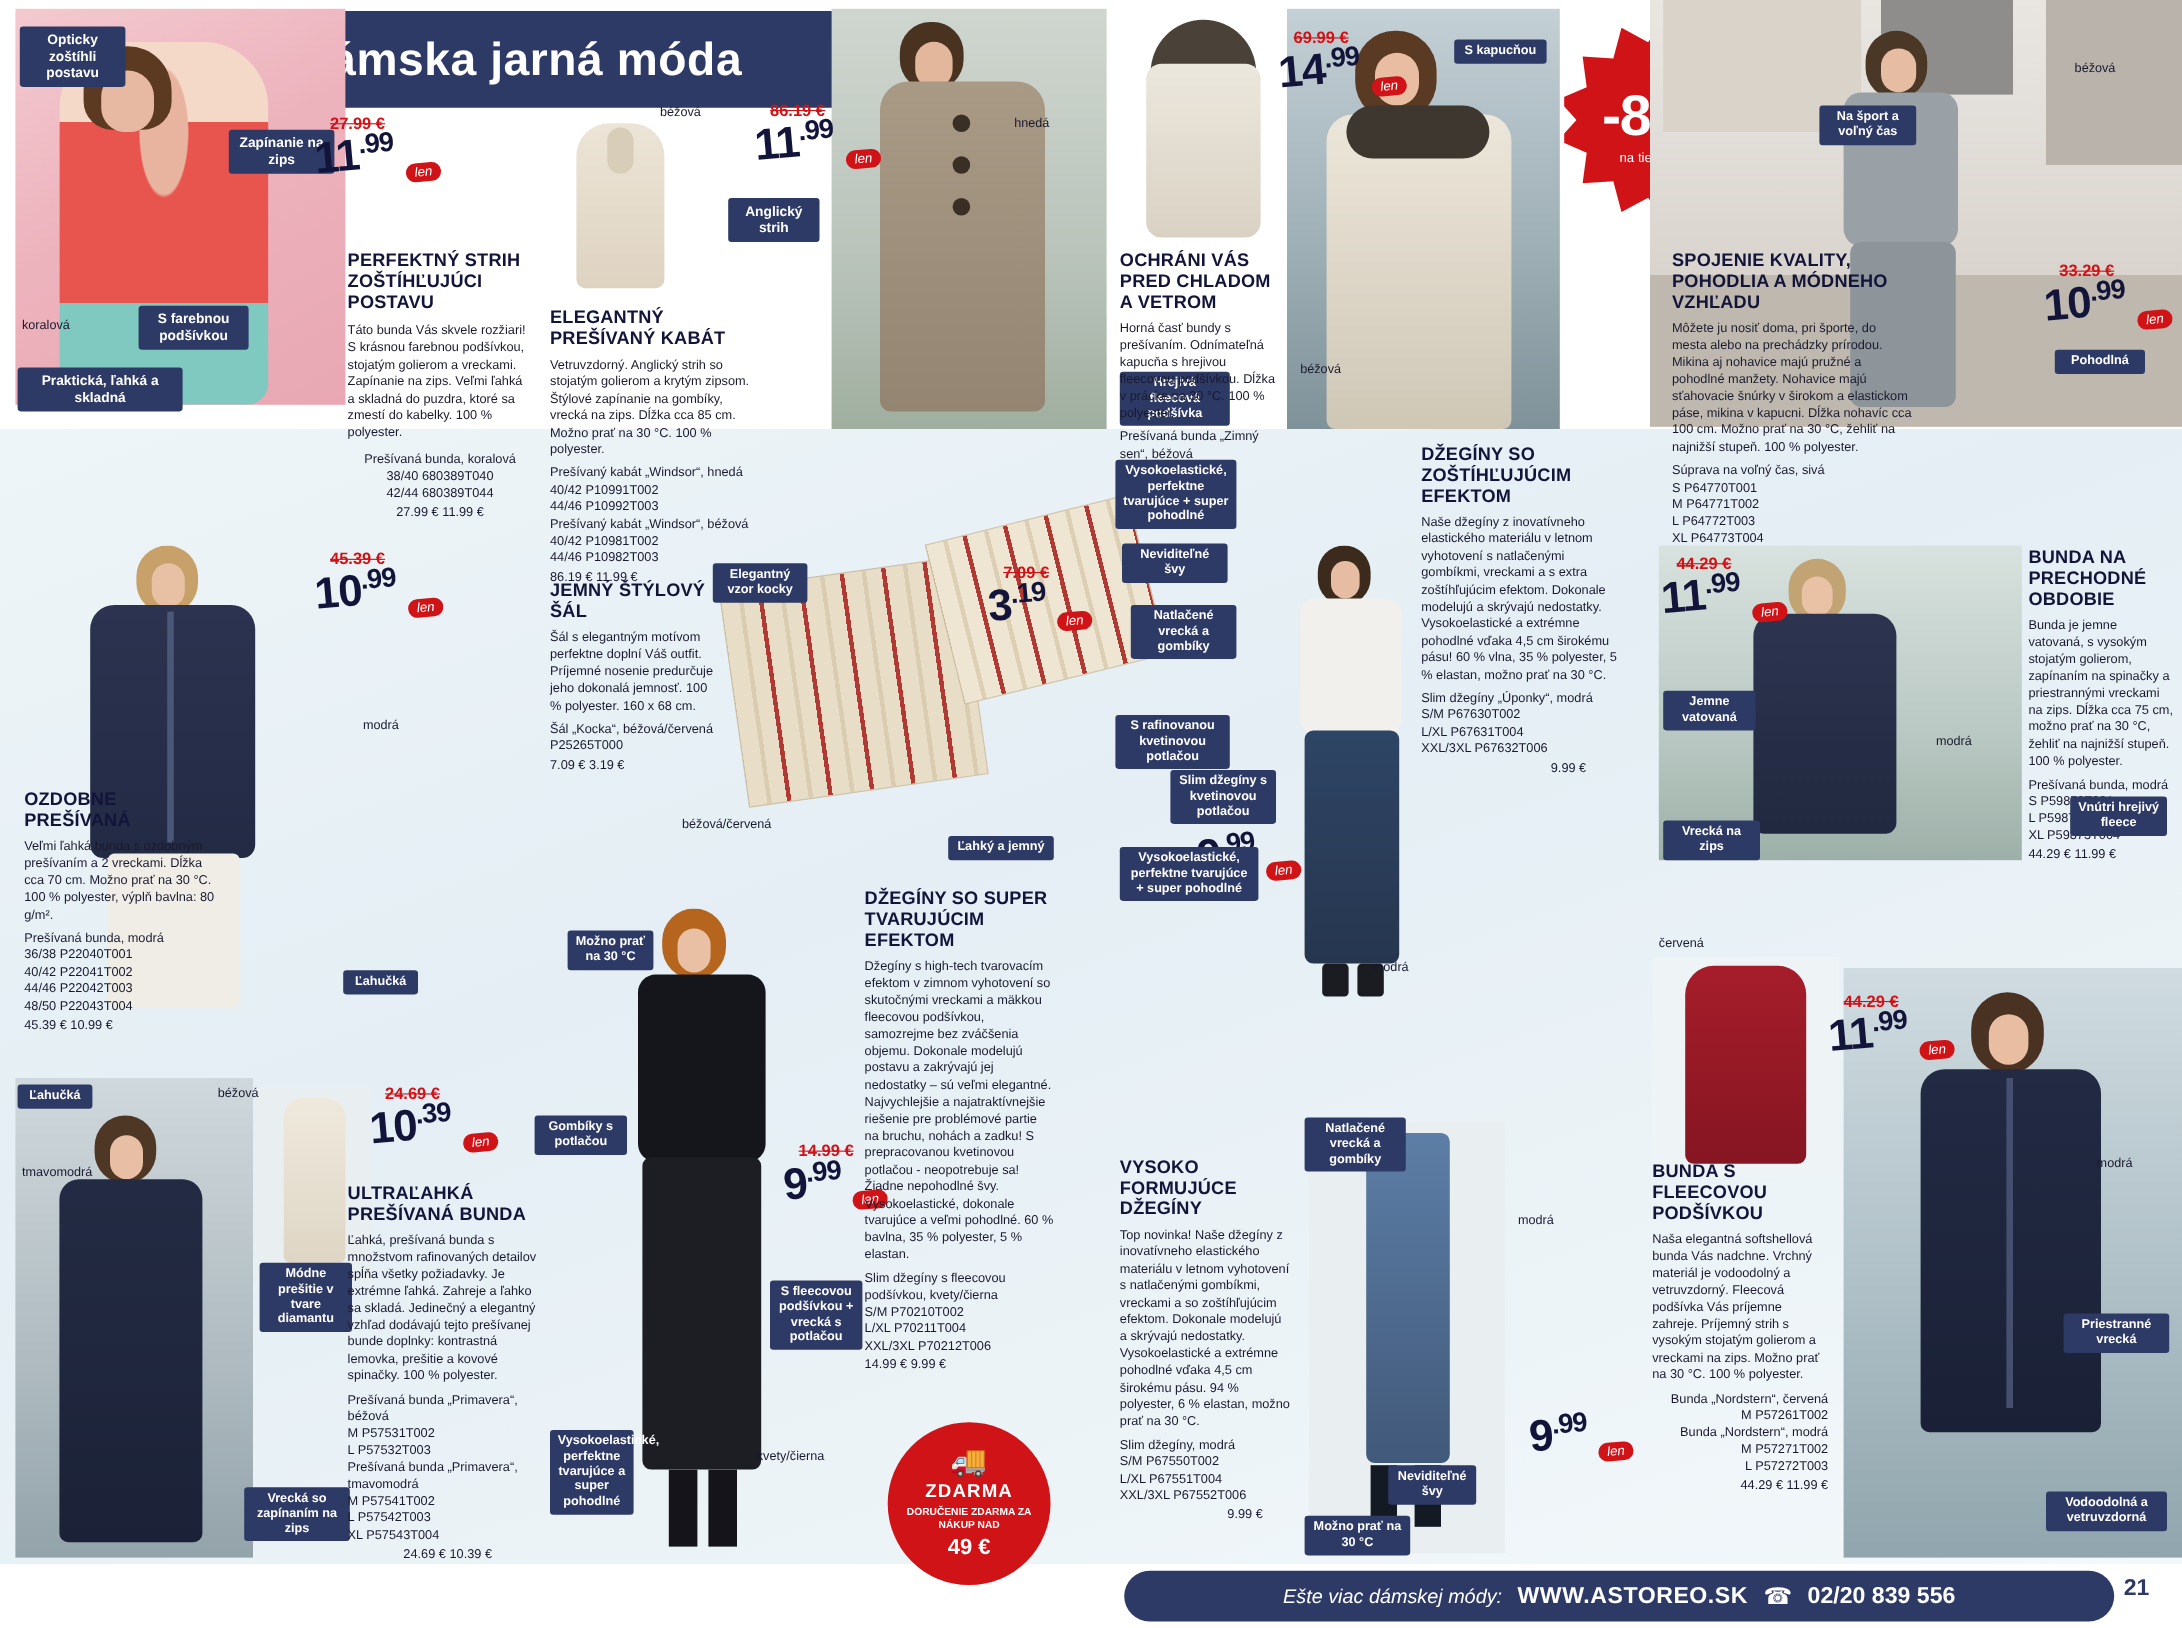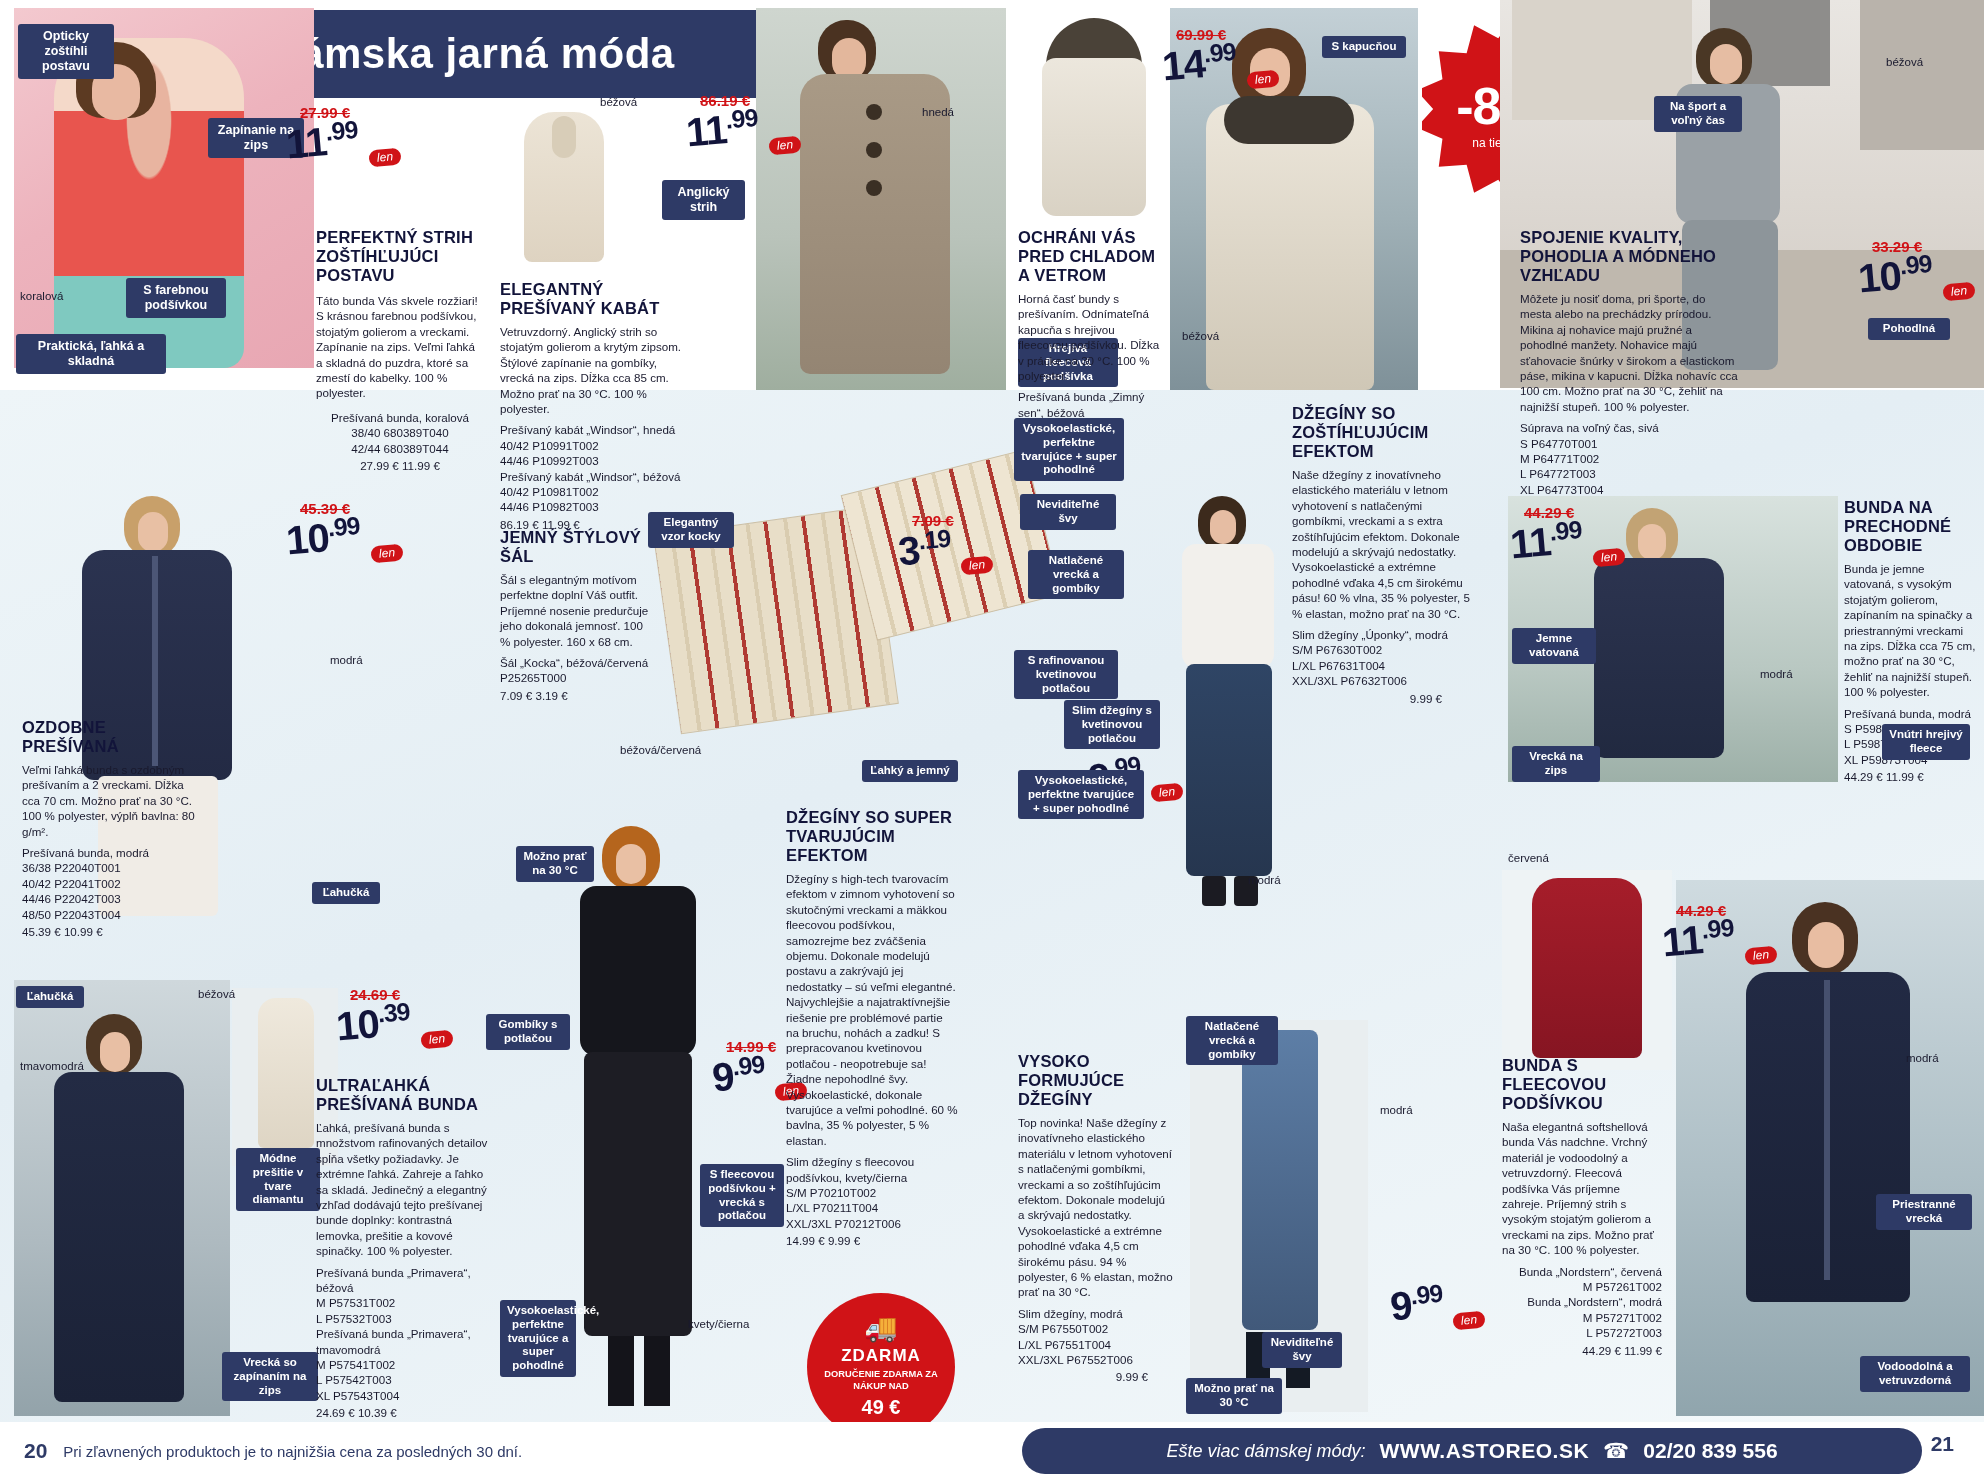--- a/index.html
+++ b/index.html
@@ -386,21 +386,21 @@
     <div class="head">ULTRAĽAHKÁ PREŠÍVANÁ BUNDA</div>
     <div class="body-txt" style="margin-top:6px;">Ľahká, prešívaná bunda s množstvom rafinovaných detailov spĺňa všetky požiadavky. Je extrémne ľahká. Zahreje a ľahko sa skladá. Jedinečný a elegantný vzhľad dodávajú tejto prešívanej bunde doplnky: kontrastná lemovka, prešitie a kovové spinačky. 100 % polyester.</div>
     <div class="sku" style="margin-top:6px;">
       <div>Prešívaná bunda „Primavera“, béžová</div>
       <div>M   P57531T002</div>
       <div>L    P57532T003</div>
       <div>Prešívaná bunda „Primavera“, tmavomodrá</div>
       <div>M   P57541T002</div>
       <div>L    P57542T003</div>
       <div>XL  P57543T004</div>
-      <div style="margin-top:2px;">24.69 €   10.39 €</div>
+      <div style="margin-top:2px;text-align:center;">24.69 €   10.39 €</div>
     </div>
   </div>
 
   <div class="photo" style="left:520px;top:826px;width:244px;height:590px;background:transparent;">
     <div class="abs" style="left:82px;top:0;width:58px;height:64px;background:#b5651d;border-radius:30px;"></div>
     <div class="abs" style="left:96px;top:18px;width:30px;height:40px;background:#e9c0a4;border-radius:15px;"></div>
     <div class="abs" style="left:60px;top:60px;width:116px;height:170px;background:#15161c;border-radius:16px;"></div>
     <div class="abs" style="left:64px;top:226px;width:108px;height:284px;background:#1d1d24;border-radius:8px;"></div>
     <div class="abs" style="left:88px;top:510px;width:26px;height:70px;background:#14141a;"></div>
     <div class="abs" style="left:124px;top:510px;width:26px;height:70px;background:#14141a;"></div>
@@ -486,24 +486,20 @@
     </div>
   </div>
 
   <div class="seal">
     <div class="truck">🚚</div>
     <div class="t1">ZDARMA</div>
     <div class="t2">DORUČENIE ZDARMA ZA NÁKUP NAD</div>
     <div class="t3">49 €</div>
   </div>
 
-  <div class="footL">
-    <span class="pagenum">20</span>
-    <span class="note">Pri zľavnených produktoch je to najnižšia cena za posledných 30 dní.</span>
-  </div>
   <div class="footR"></div>
   <div class="footbar">
     <span class="script">Ešte viac dámskej módy:</span>
     <span class="url">WWW.ASTOREO.SK</span>
     <span style="font-size:21px;">☎</span>
     <span class="phone">02/20 839 556</span>
   </div>
   <span class="pagenum r">21</span>
 
 </div>

